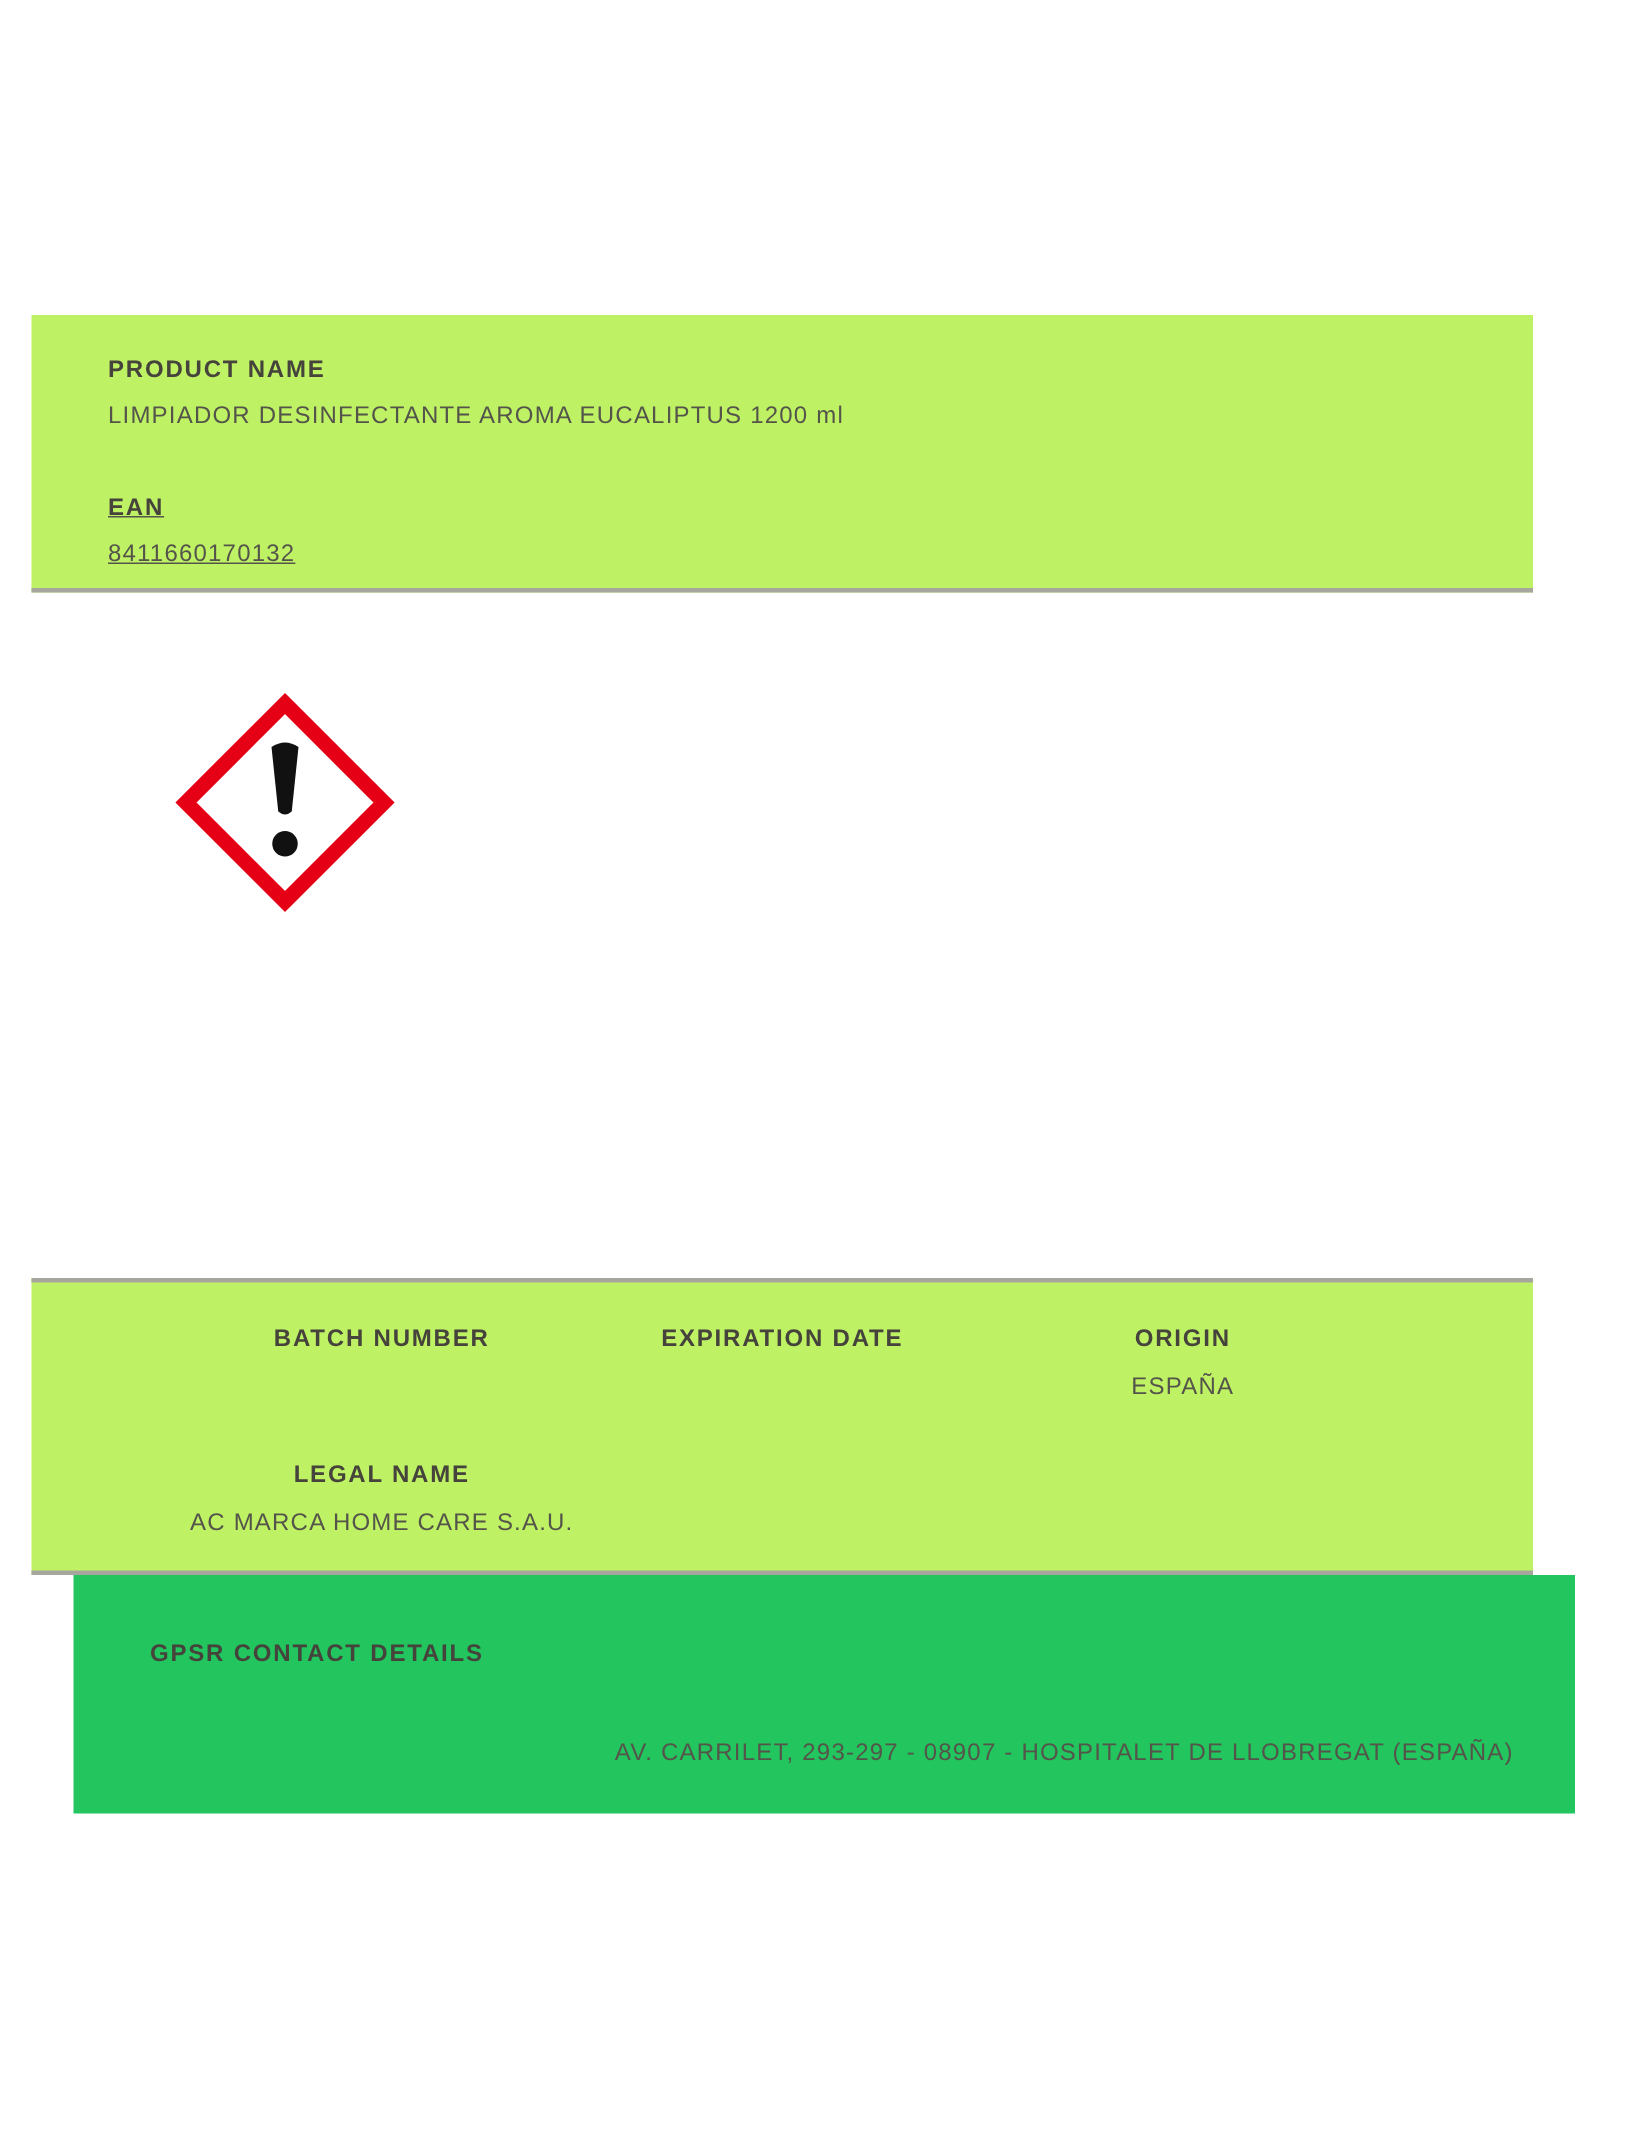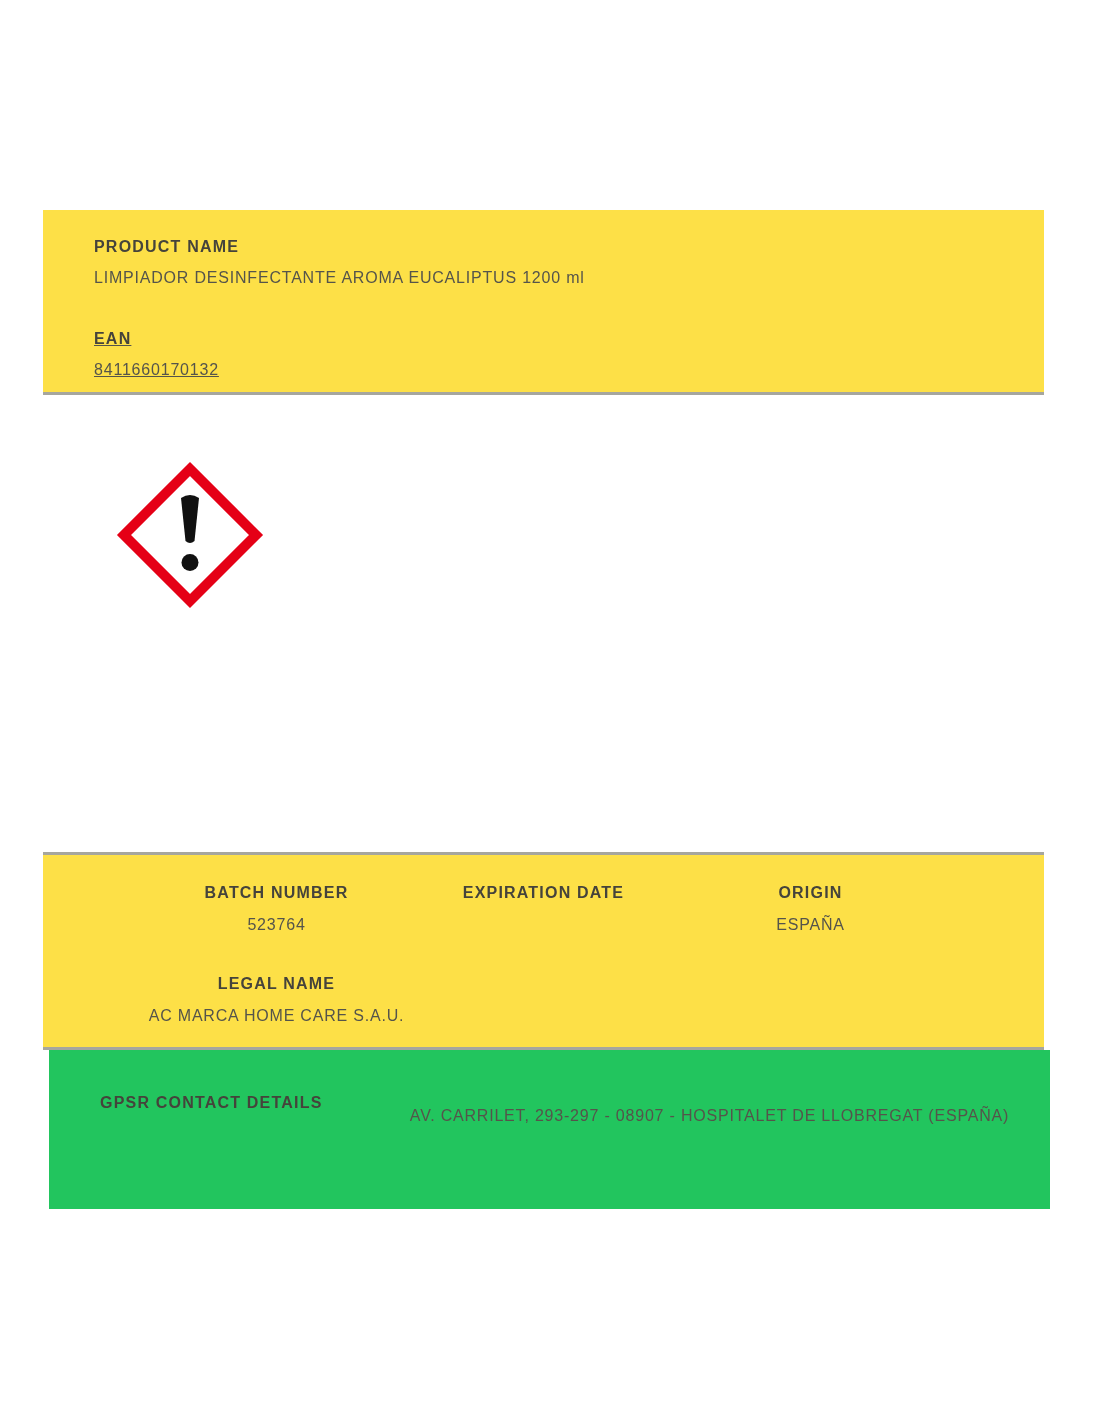--- a/index.html
+++ b/index.html
@@ -9,23 +9,23 @@
     color: #55544b;
   }
   .sheet {
     position: relative;
     width: 1100px;
     height: 1422px;
     background: #ffffff;
     overflow: hidden;
   }
   .card {
-    margin-left: 43px;
+    margin-left: 21px;
     width: 1001px;
-    background: #fde047;
+    background: #bef264;
   }
   
   .product-card {
     margin-top: 210px;
     padding: 27px 50px 13px 51px;
     border-bottom: 3px solid #a6a69e;
   }
   .field { margin-bottom: 42px; }
   .field:last-child { margin-bottom: 0; text-decoration: underline; }
   .label {
@@ -75,21 +75,21 @@
   }
   .gpsr-label {
     padding: 43px 0 0 51px;
     width: 320px;
     flex: 0 0 320px;
   }
   .gpsr-label .label { margin-bottom: 0; }
   .gpsr-value {
     flex: 1;
     text-align: center;
-    padding-top: 56px;
+    padding-top: 109px;
   }
 </style>
 </head>
 <body>
 
 <div class="sheet">
 
   <section class="card product-card">
     <div class="field">
       <div class="label">PRODUCT NAME</div>
@@ -106,21 +106,20 @@
       <polygon points="76,10 142,76 76,142 10,76" fill="#ffffff" stroke="#e50016" stroke-width="10" stroke-linejoin="miter"></polygon>
       <path d="M 67,39 Q 76,33 85,39 L 80.5,82 Q 76,86 71.5,82 Z" fill="#111111"></path>
       <circle cx="76" cy="103.5" r="8.5" fill="#111111"></circle>
     </svg>
   </div>
 
   <section class="card details-card">
     <div class="details-grid">
       <div class="cell">
         <div class="label">BATCH NUMBER</div>
-        <div class="value">523764</div>
       </div>
       <div class="cell">
         <div class="label">EXPIRATION DATE</div>
       </div>
       <div class="cell">
         <div class="label">ORIGIN</div>
         <div class="value">ESPAÑA</div>
       </div>
       <div class="cell">
         <div class="label">LEGAL NAME</div>

